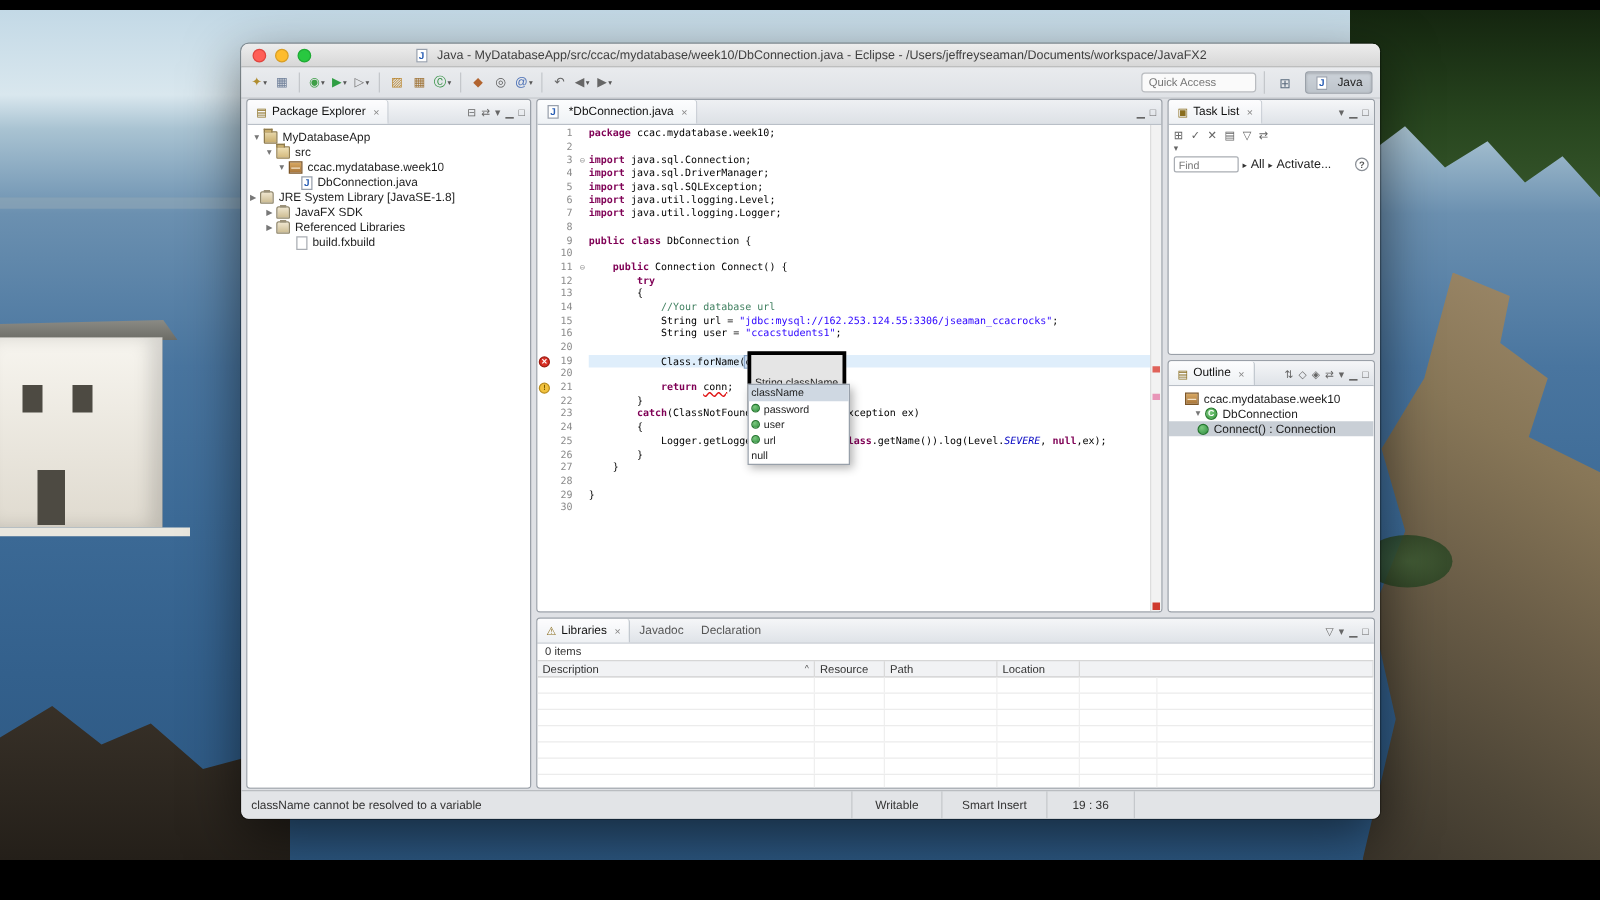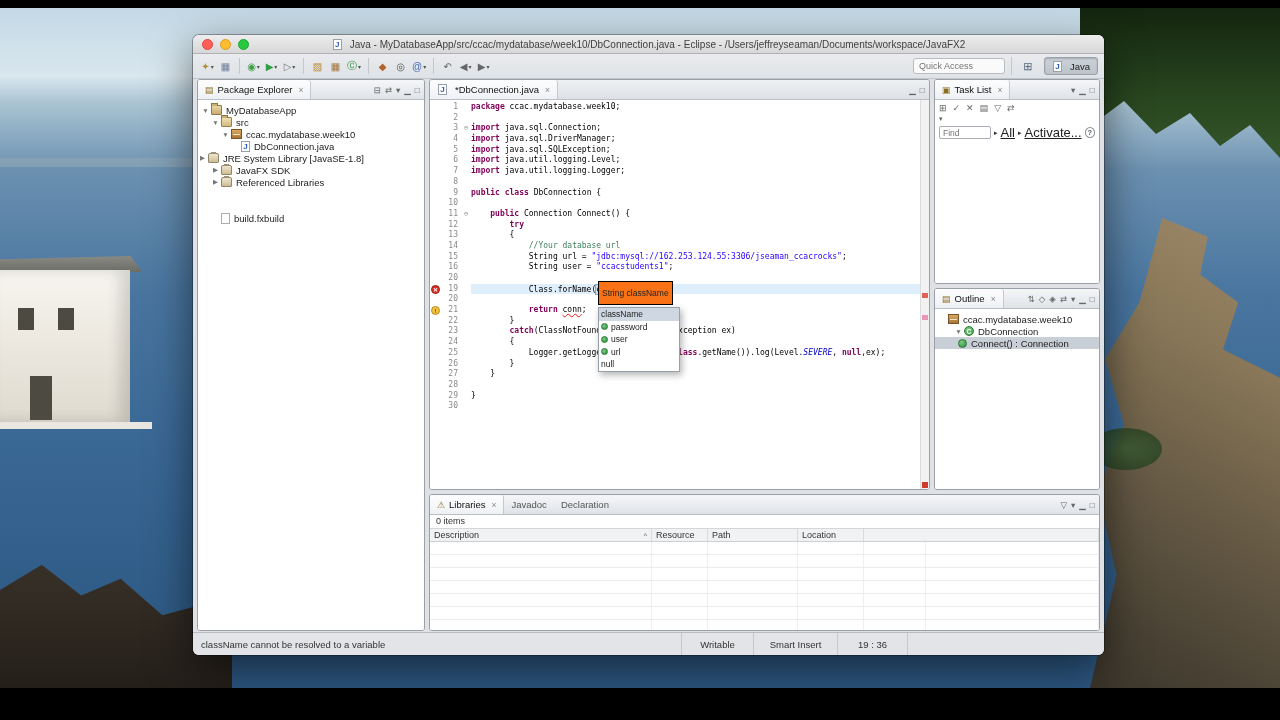--- a/index.html
+++ b/index.html
@@ -122,37 +122,37 @@
   .sg-e { text-decoration:underline; text-decoration-style:wavy; text-decoration-color:#e01414; }
   .sg-hl { background:#cbdcf1; outline:1px solid #89a6c9; }
   .caret { display:inline-block; width:1px; height:9px; background:#000; vertical-align:-1px; }
   .mkr { width:9px; height:9px; border-radius:50%; font:bold 6px/8px "Liberation Sans",sans-serif; text-align:center; }
   .mk-error { background:#d93025; color:#fff; border:1px solid #9c1c12; }
   .mk-bulb { background:#f2c23e; color:#7a5a00; border:1px solid #b98d1e; }
   .oruler { position:absolute; top:0; right:0; bottom:0; width:9px; background:#f2f2f2; border-left:1px solid #ddd; }
   .rmark { position:absolute; left:1px; width:6px; height:5px; display:block; }
   .ruler-bottom { position:absolute; right:1px; bottom:1px; width:6px; height:6px; background:#cf3a2e; display:block; }
 
-  .ac-tooltip { position:absolute; left:168px; top:181px; background:#f97316; border:1px solid #000000;
-    font:8.5px "Liberation Sans",sans-serif; color:#222; padding:6px 3px; white-space:nowrap; z-index:5; }
+  .ac-tooltip { position:absolute; left:168px; top:181px; background:#e5e5e5; border:3px solid #000000;
+    font:8.5px "Liberation Sans",sans-serif; color:#222; padding:17px 3px; white-space:nowrap; z-index:5; }
   .ac-popup { position:absolute; left:168px; top:207px; width:82px; background:#fff; border:1px solid #98a0aa;
     box-shadow:2px 3px 7px rgba(0,0,0,.3); z-index:6; font:8.5px "Liberation Sans",sans-serif; }
   .acrow { display:flex; align-items:center; height:12.5px; padding:0 2px; color:#222; white-space:nowrap; }
   .acrow.sel { background:#cfd8e2; }
   .acic.var { width:7px; height:7px; border-radius:50%; margin-right:3px; flex:none;
     background:radial-gradient(circle at 35% 30%,#7cc97f,#2f9140); border:1px solid #24762e; }
 
   
   .tl-toolbar { display:flex; gap:6px; padding:3px 4px 2px 4px; font-size:9px; color:#666; border-bottom:none; }
   .tl-caret { padding:0 4px; font-size:7px; color:#666; }
   .tl-find { display:flex; align-items:center; gap:3px; padding:2px 4px; }
   .tl-find-input { width:52px; height:13px; font-size:8.5px; border:1px solid #a9adb3; border-radius:2px;
     padding:0 3px; color:#444; font-family:"Liberation Sans",sans-serif; }
   .tri { font-size:7px; color:#333; }
-  .tl-link { font-size:13px; color:#222;text-decoration:underline; }
+  .tl-link { font-size:10px; color:#222; }
   .helpc { margin-left:auto; width:11px; height:11px; border-radius:50%; border:1px solid #8a8f96; color:#555;
     font:bold 7.5px/10px "Liberation Sans",sans-serif; text-align:center; }
 
   
   .pr-summary { height:13px; font-size:9px; color:#333; padding:1px 6px 0 6px; background:#fff; }
   .pr-header { height:14px; display:flex; background:#f1f2f4; border-top:1px solid #d6d6d6; border-bottom:1px solid #cfcfcf;
     font-size:9px; color:#333; }
   .pcell { display:flex; align-items:center; justify-content:space-between; padding:0 4px; border-right:1px solid #d9d9d9;
     overflow:hidden; white-space:nowrap; flex:none; }
   .pfill { flex:1; }
@@ -278,21 +278,21 @@
             <div class="trow" style="padding-left: 13px;">
               <span class="exp">▶</span>
               <span class="ic ic-library"></span>
               <span class="tlabel">JavaFX SDK</span>
             </div>
             <div class="trow" style="padding-left: 13px;">
               <span class="exp">▶</span>
               <span class="ic ic-library"></span>
               <span class="tlabel">Referenced Libraries</span>
             </div>
-            <div class="trow" style="padding-left: 13px; margin-top: 24px;">
+            <div class="trow" style="padding-left: 29px;">
               <span class="exp"></span>
               <span class="ic ic-file"></span>
               <span class="tlabel">build.fxbuild</span>
             </div>
           </div>
       </div>
 
       <div class="panel" id="ed-panel" style="left:236px;top:0;width:501px;height:411px;">
         <div class="etabs">
           <div class="etab active">

